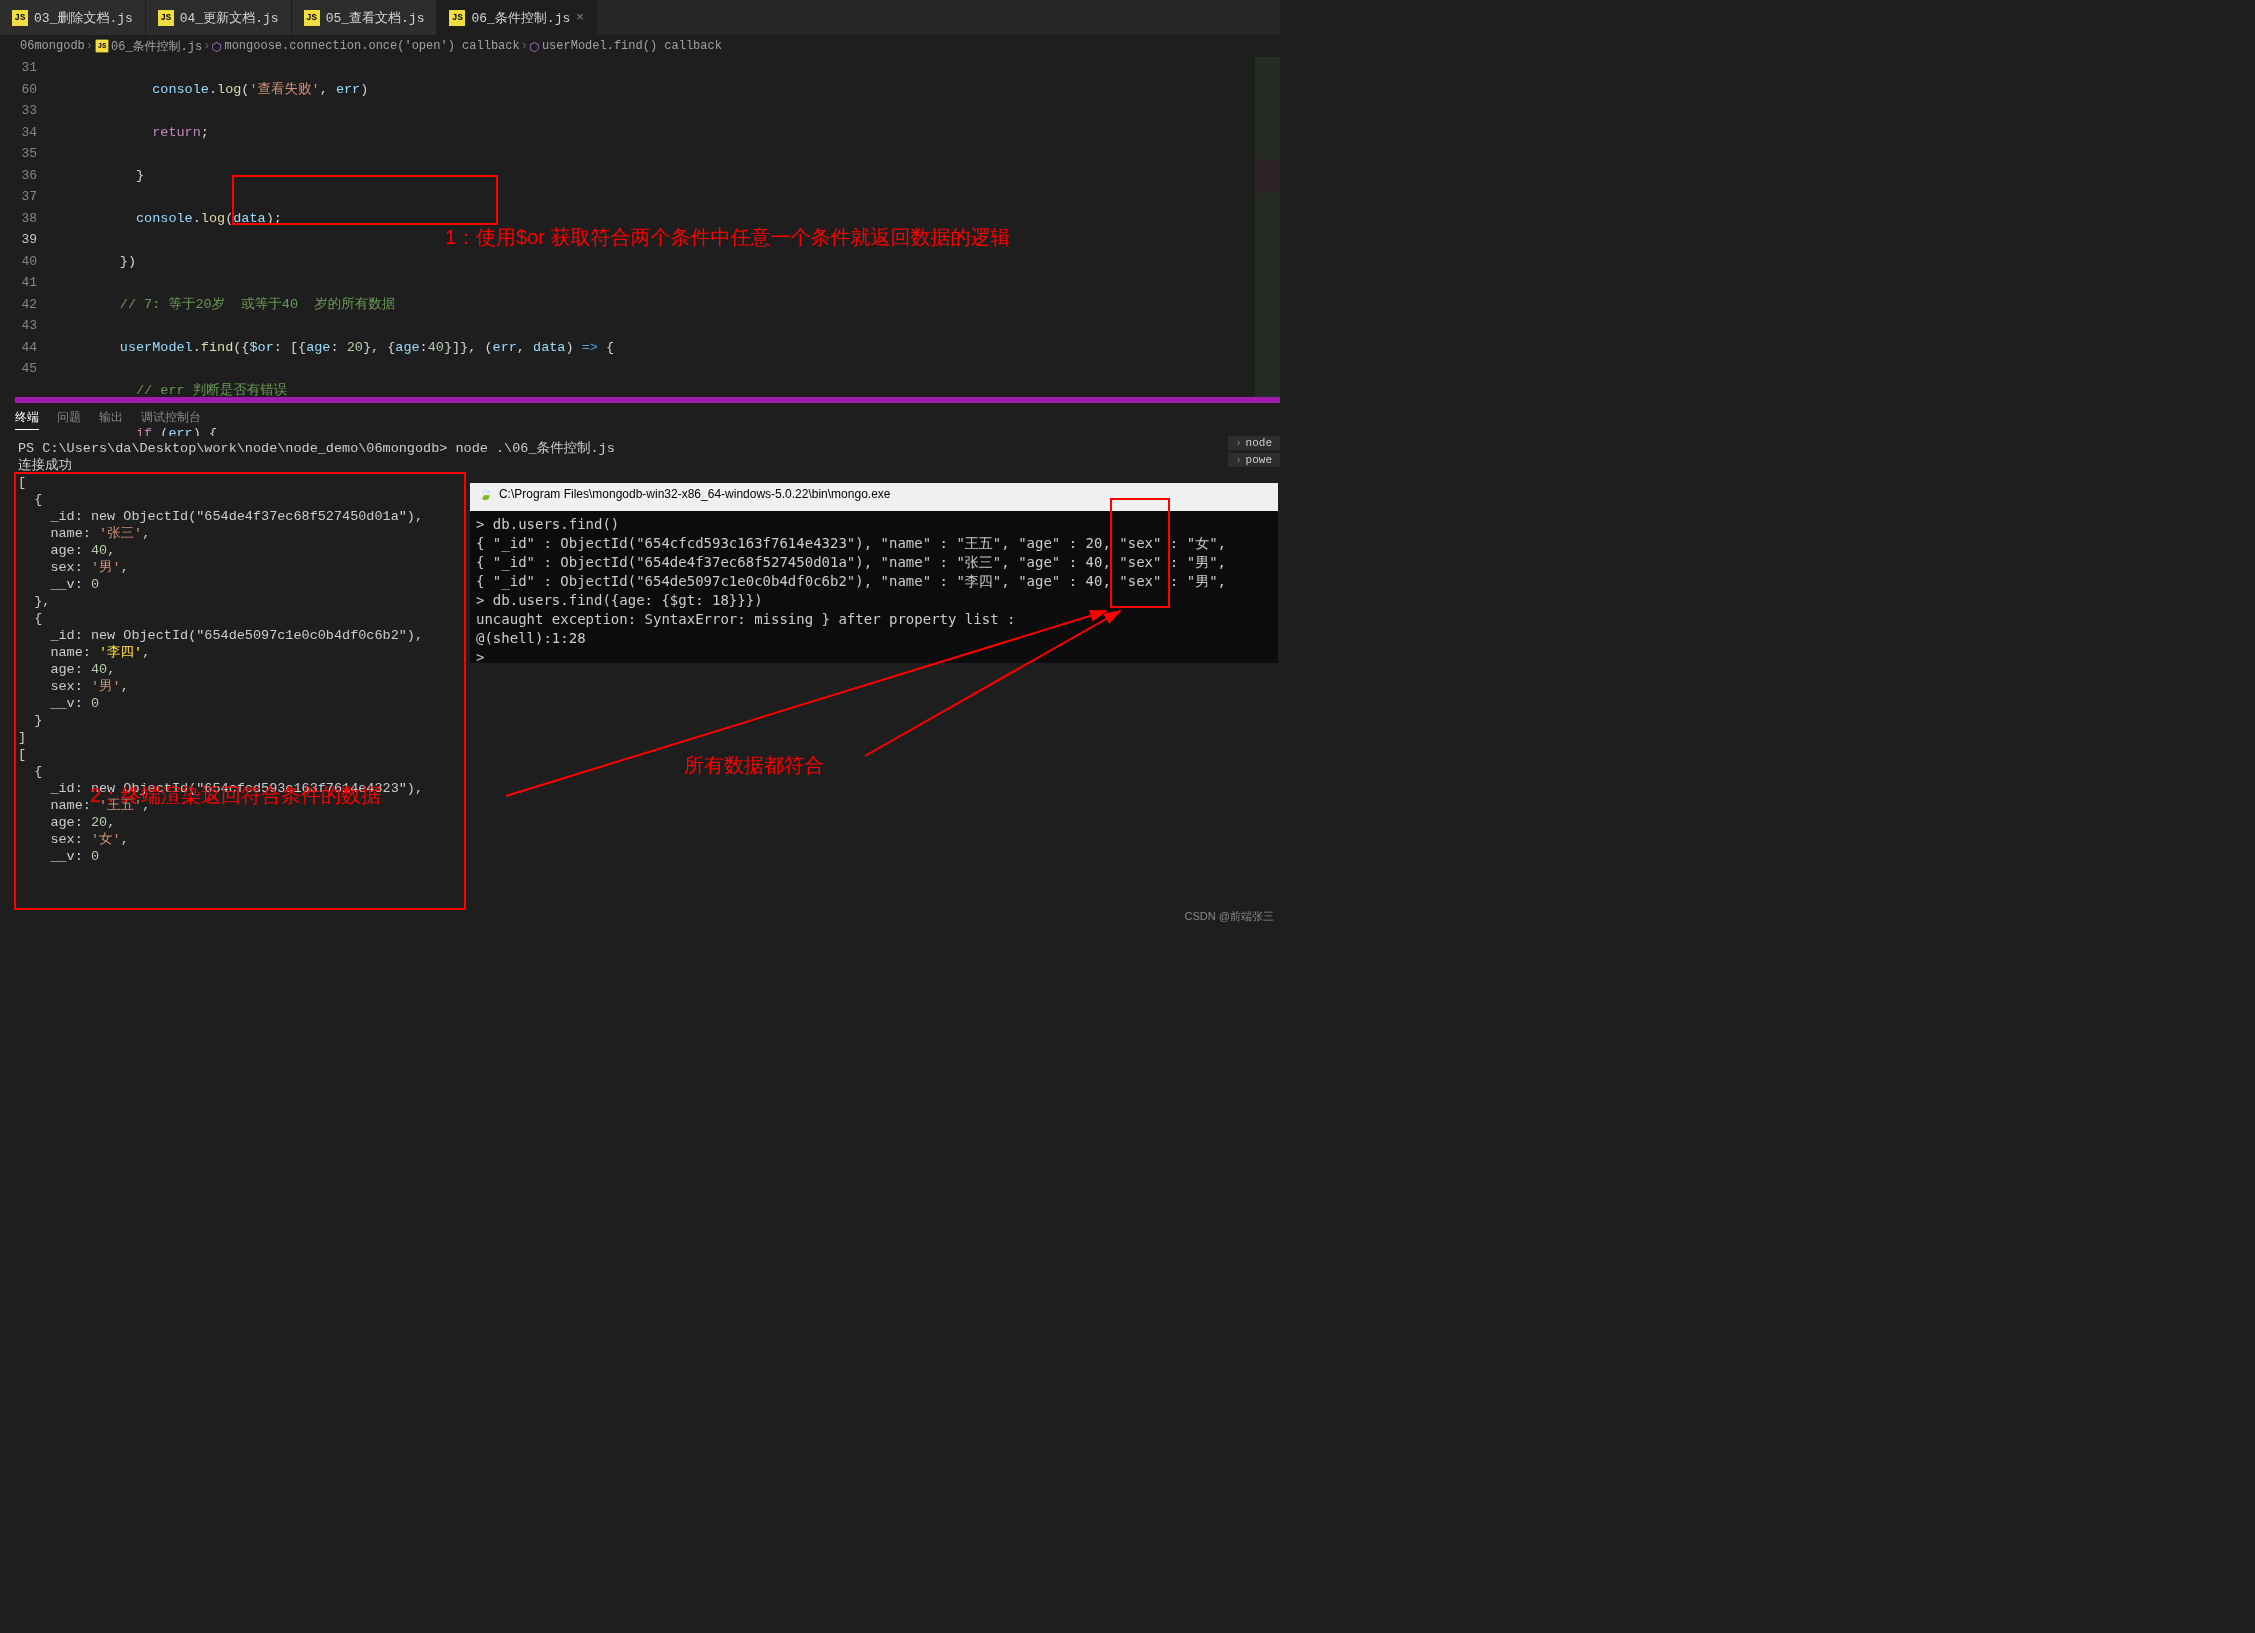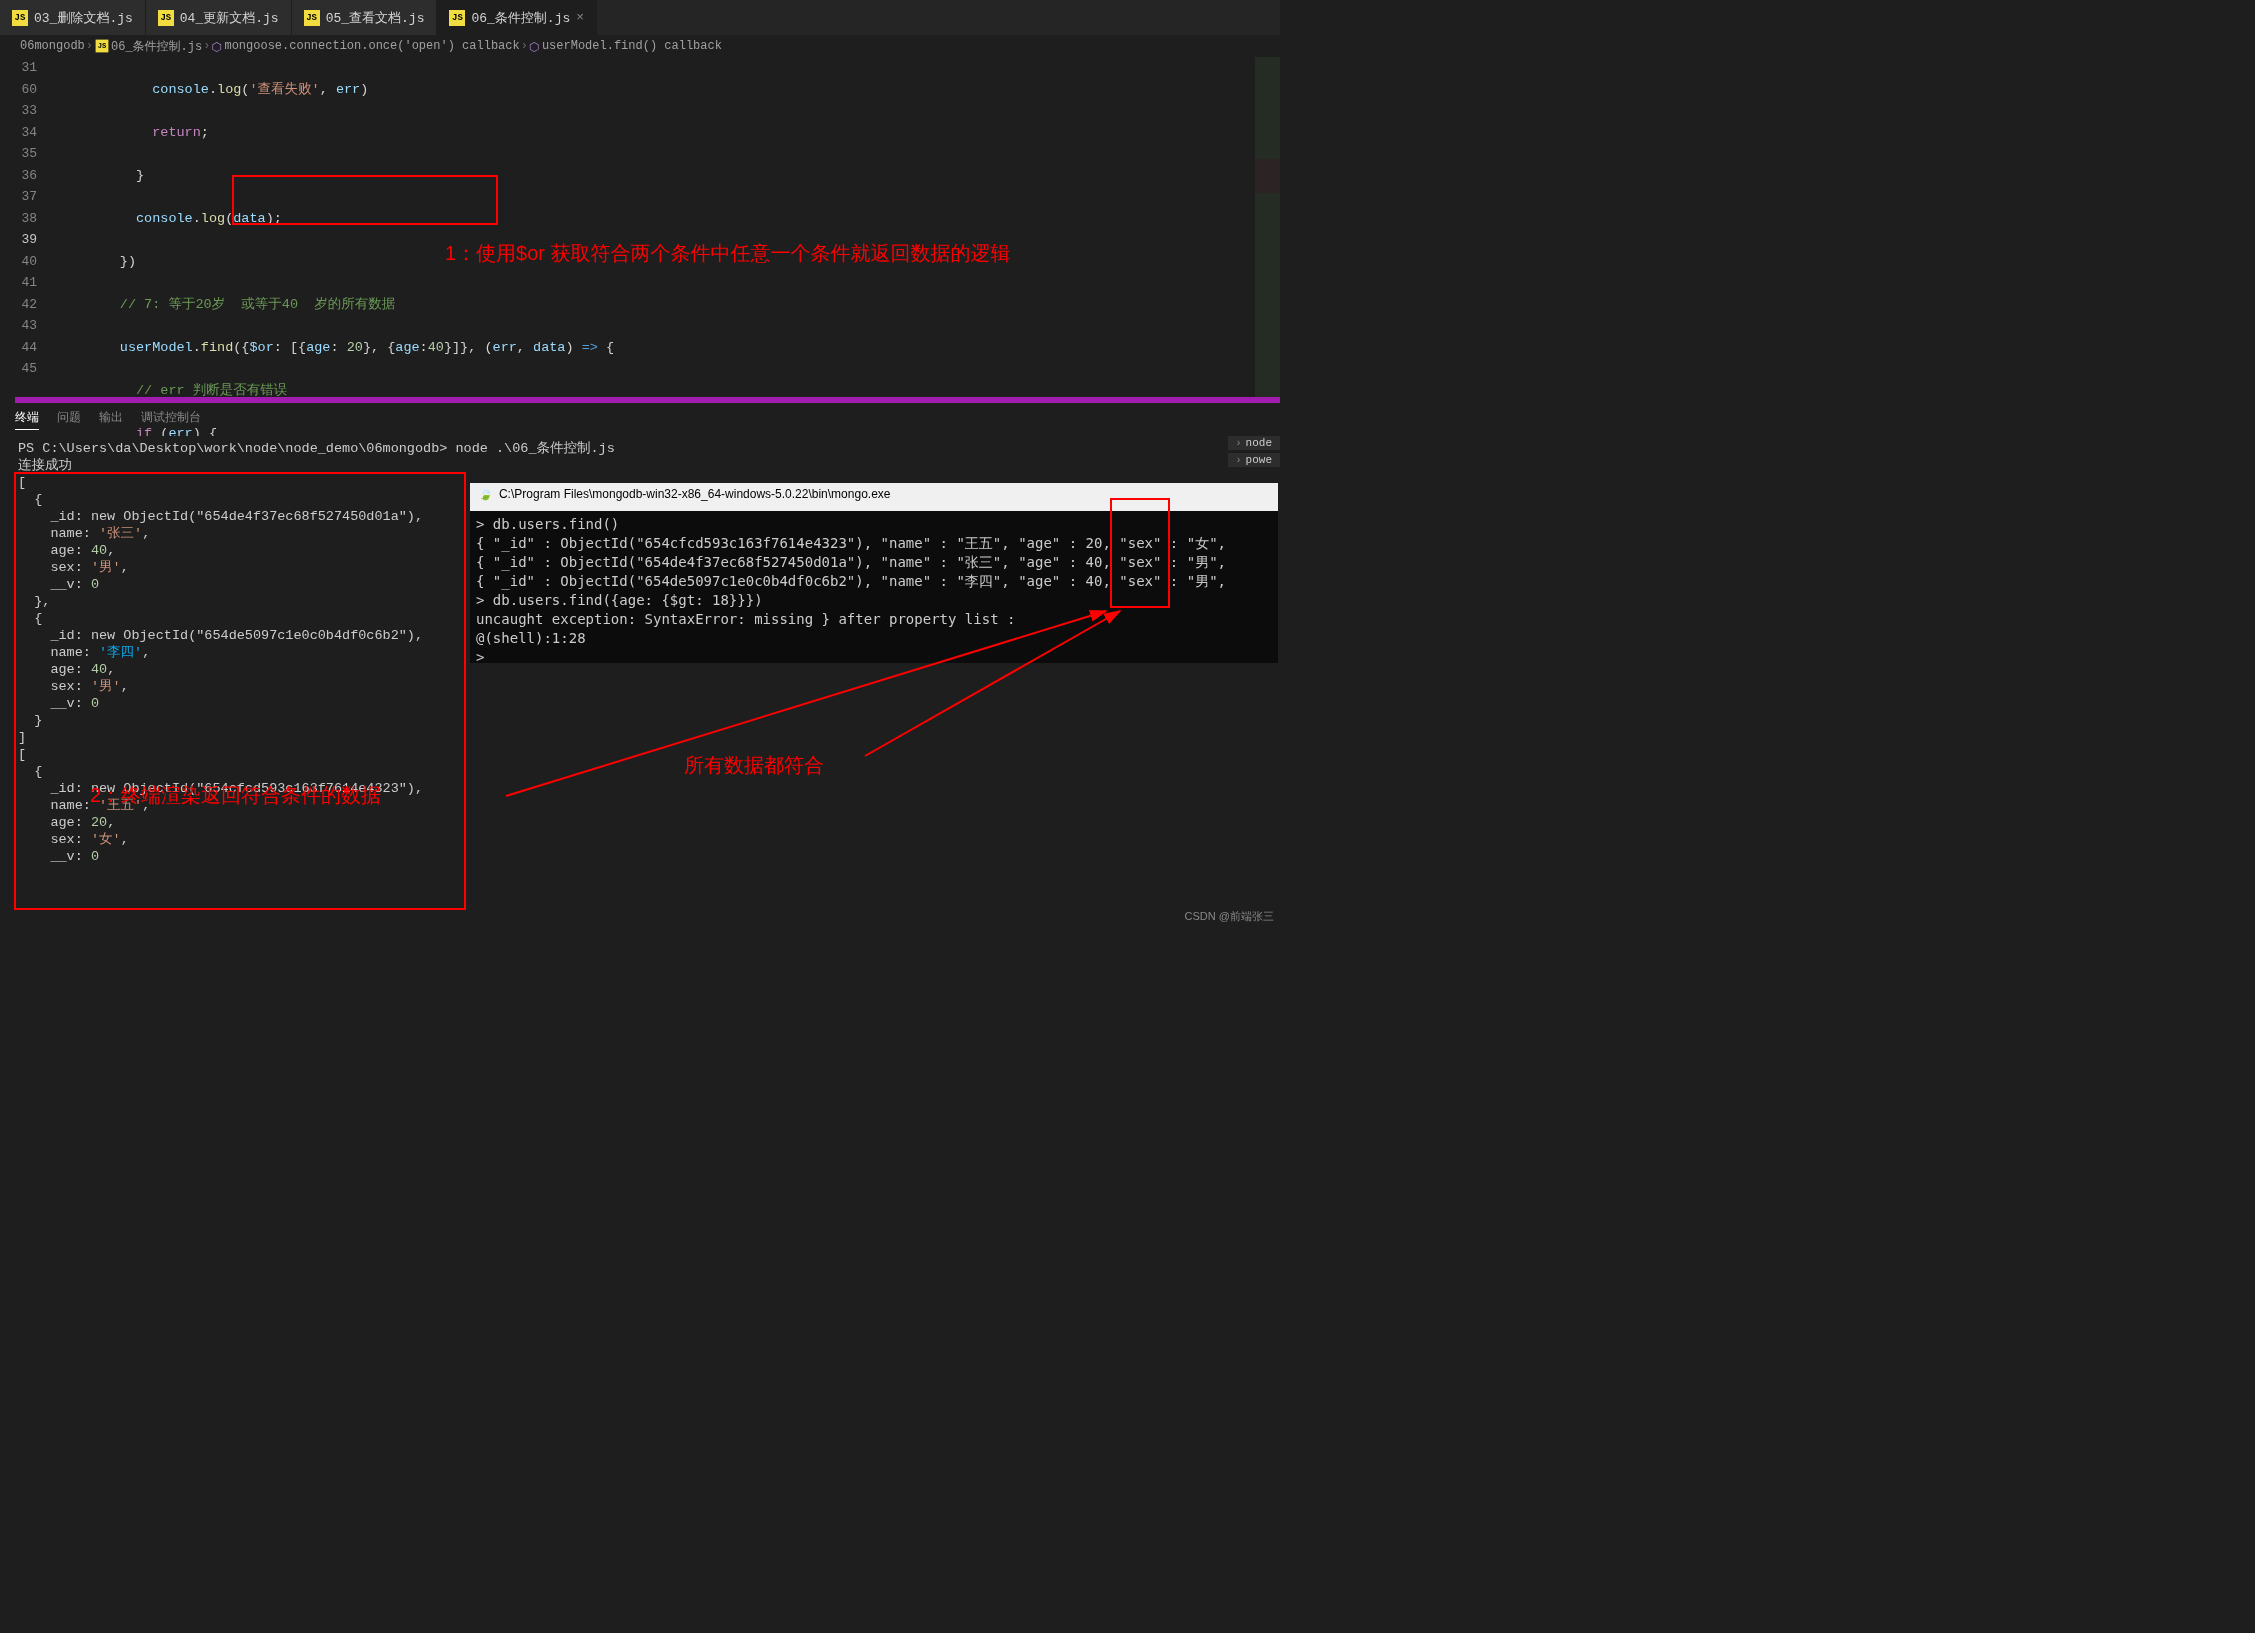--- a/index.html
+++ b/index.html
@@ -271,21 +271,21 @@
 <div class="code-line">          }</div>
 <div class="code-line">          <span class="obj">console</span>.<span class="fn">log</span>(<span class="obj">data</span>);</div>
 <div class="code-line">        })</div>
 <div class="code-line">      })</div>
   </div>
   <div class="minimap"></div>
 </div>
 
 <div class="red-box" style="left:232px; top:175px; width:266px; height:50px;"></div>
 
-<div class="red-text" style="left:445px; top:240px;">1：使用$or 获取符合两个条件中任意一个条件就返回数据的逻辑</div>
+<div class="red-text" style="left:445px; top:224px;">1：使用$or 获取符合两个条件中任意一个条件就返回数据的逻辑</div>
 
 <div class="panel-tabs">
   <span class="active">终端</span>
   <span>问题</span>
   <span>输出</span>
   <span>调试控制台</span>
 </div>
 
 <div class="terminal-area">
   <div class="side-panel">
@@ -303,21 +303,21 @@
 <span id="term-body">[
   {
     _id: new ObjectId("654de4f37ec68f527450d01a"),
     name: <span style="color:#ce9178">'张三'</span>,
     age: <span style="color:#b5cea8">40</span>,
     sex: <span style="color:#ce9178">'男'</span>,
     __v: <span style="color:#b5cea8">0</span>
   },
   {
     _id: new ObjectId("654de5097c1e0c0b4df0c6b2"),
-    name: <span style="color:#0ea5e9">'李四'</span>,
+    name: <span style="color:#fde047">'李四'</span>,
     age: <span style="color:#b5cea8">40</span>,
     sex: <span style="color:#ce9178">'男'</span>,
     __v: <span style="color:#b5cea8">0</span>
   }
 ]
 [
   {
     _id: new ObjectId("654cfcd593c163f7614e4323"),
     name: <span style="color:#ce9178">'王五'</span>,
     age: <span style="color:#b5cea8">20</span>,

